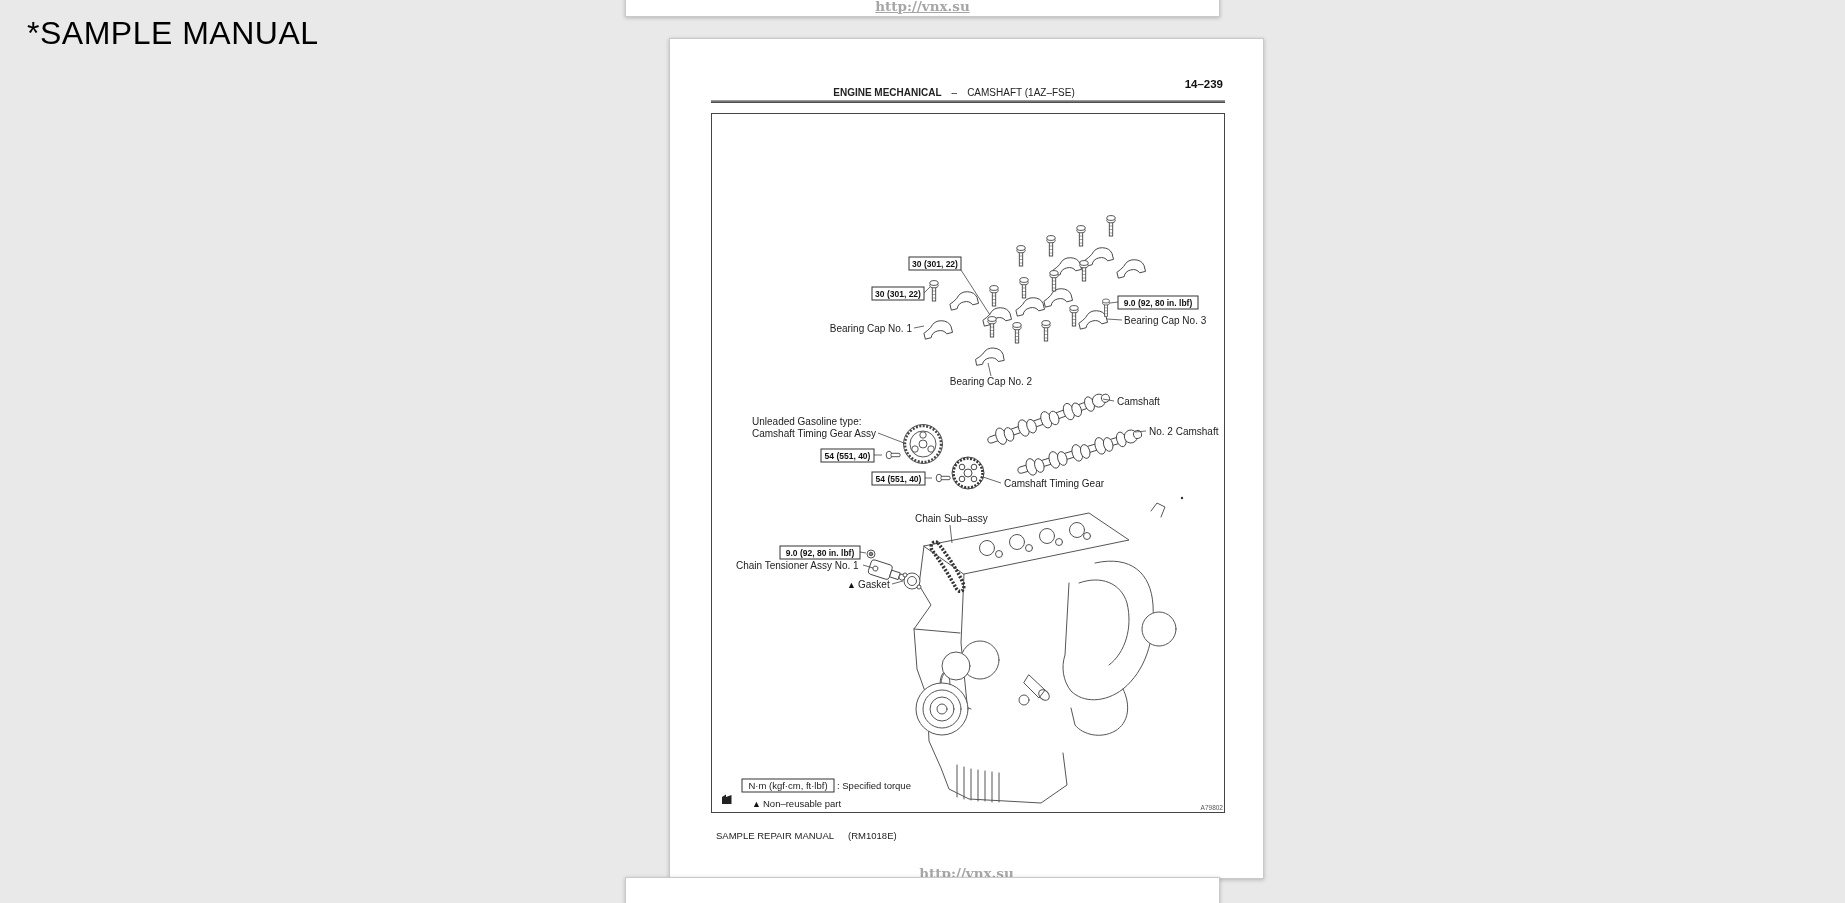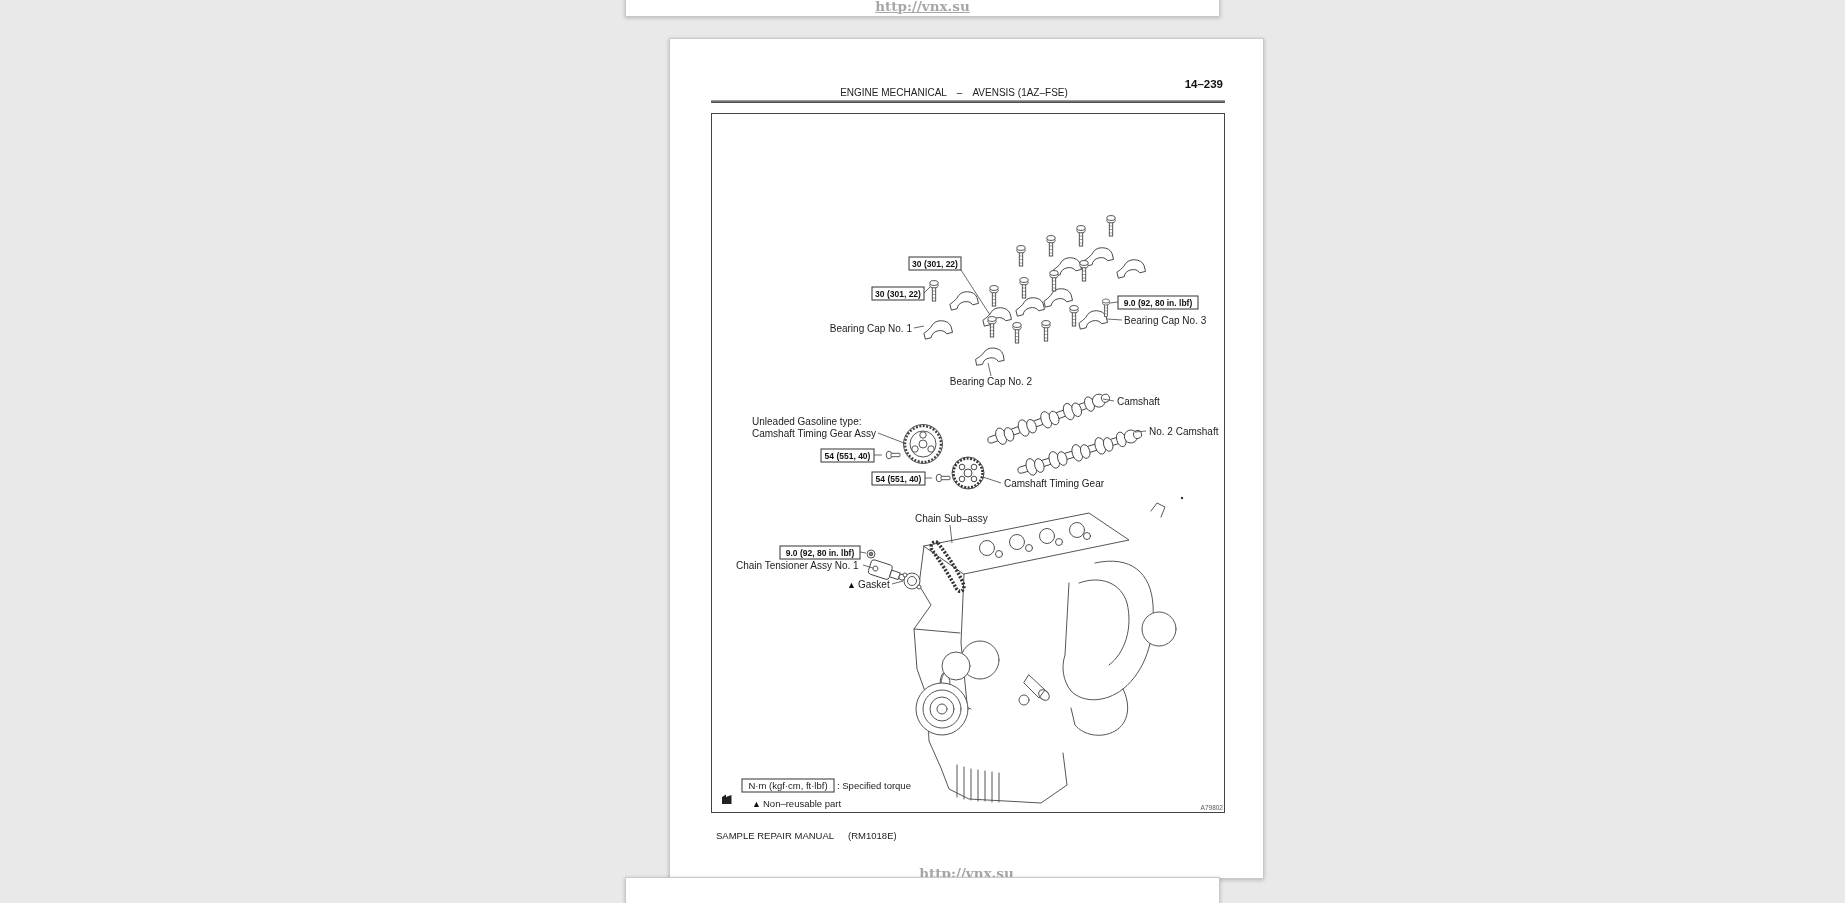--- a/index.html
+++ b/index.html
@@ -12,21 +12,21 @@
   .page-main{top:38px;height:841px;margin-left:44px;}
   .page-bottom{top:877px;height:60px;}
   .wm{position:absolute;left:0;right:0;text-align:center;
       font-family:"DejaVu Serif",serif;font-weight:bold;font-size:13.5px;color:#a6a6a6;}
   .wm span{text-decoration:underline;}
   .wm-top{bottom:2px;}
   .wm-bot{top:826px;}
   .pagenum{position:absolute;top:39px;right:40px;font-size:11.5px;font-weight:bold;color:#111;}
   .header{position:absolute;top:48px;left:41px;width:514px;text-align:center;font-size:10px;
           color:#222;padding-right:28px;box-sizing:border-box;white-space:nowrap;}
-  .header .sec{font-weight:normal;}
+  .header .sec{font-weight:bold;}
   .header .sep{margin:0 10px;}
   .rule{position:absolute;top:61px;left:41px;width:514px;height:3px;
         background:linear-gradient(#adadad,#3c3c3c);}
   .figsvg{position:absolute;top:74px;left:41px;}
   .footer{position:absolute;top:791px;left:46px;font-size:9.5px;color:#222;white-space:nowrap;}
   .footer .code{margin-left:14px;}
   
   svg text{font-family:"Liberation Sans",sans-serif;}
   .lbl{font-size:10px;fill:#222;}
   .torq{font-size:8.5px;font-weight:bold;fill:#111;}
@@ -35,30 +35,31 @@
   .tbox{fill:#fff;stroke:#333;stroke-width:1;}
   .ln{stroke:#444;stroke-width:.8;}
   .art{stroke:#555;stroke-width:1;fill:none;stroke-linejoin:round;stroke-linecap:round;}
   .artw{stroke:#555;stroke-width:1;fill:#fff;stroke-linejoin:round;}
 </style>
 </head>
 <body>
 
 <div class="screen">
 
+  <div class="sample">*SAMPLE MANUAL</div>
 
   <div class="page page-top">
     <div class="wm wm-top"><span>http://vnx.su</span></div>
   </div>
 
   <div class="page page-main">
 
     <div class="pagenum">14–239</div>
 
-    <div class="header"><span class="sec">ENGINE MECHANICAL</span><span class="sep">–</span><span class="topic">AVENSIS (1AZ–FSE)</span></div>
+    <div class="header"><span class="sec">ENGINE MECHANICAL</span><span class="sep">–</span><span class="topic">CAMSHAFT (1AZ–FSE)</span></div>
 
     <div class="rule"></div>
 
     <svg class="figsvg" width="514" height="700" viewBox="0 0 514 700">
       <defs>
         <g id="boltsym" stroke="#444" stroke-width=".9" fill="#fff">
           <rect x="-1.7" y="3" width="3.4" height="15"></rect>
           <path d="M -1.7 8 h3.4 M -1.7 11.5 h3.4 M -1.7 15 h3.4" stroke-width=".5"></path>
           <ellipse cx="0" cy="2.4" rx="4.2" ry="2.4"></ellipse>
           <ellipse cx="0" cy="0" rx="4.2" ry="2.4"></ellipse>

